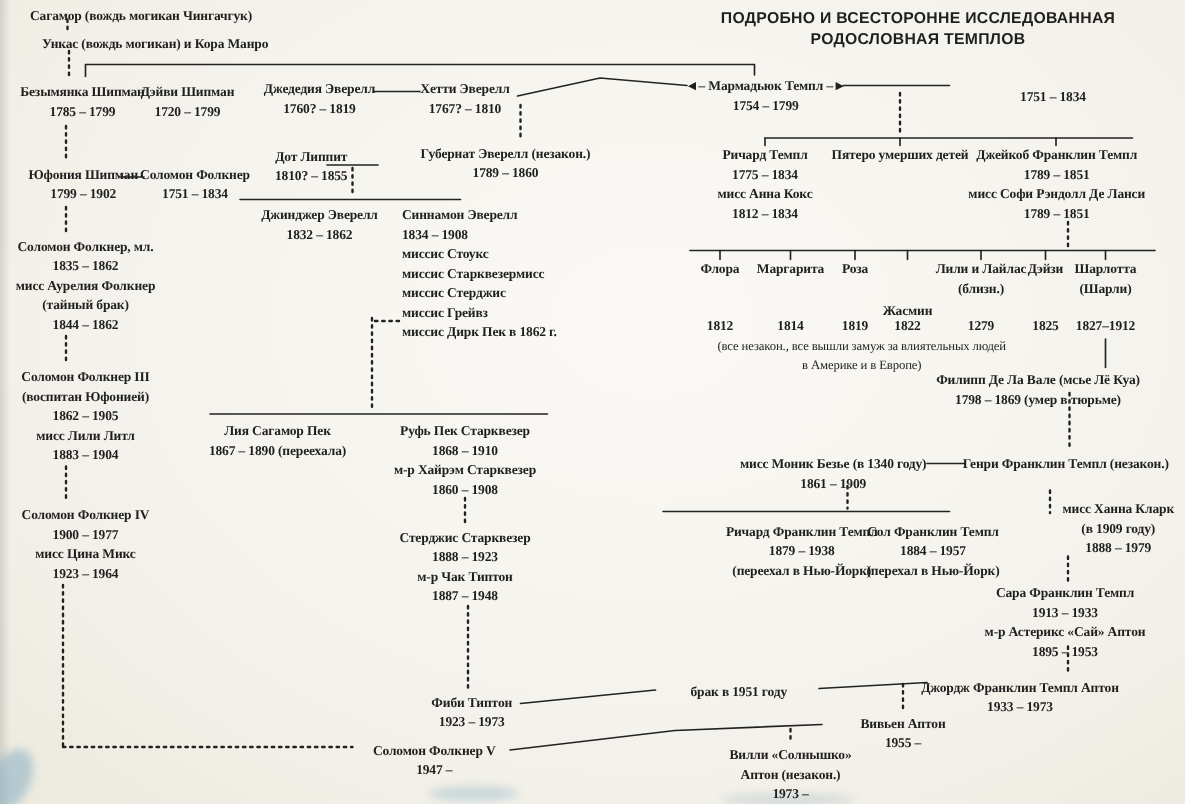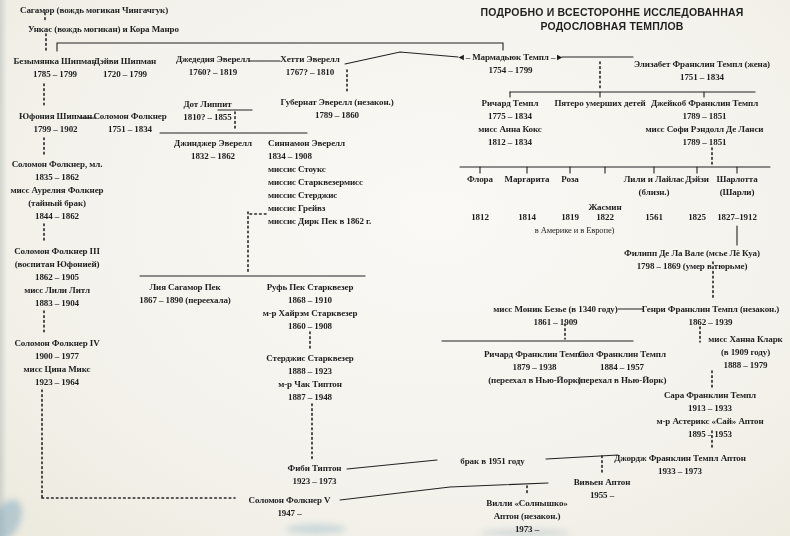--- a/index.html
+++ b/index.html
@@ -179,21 +179,20 @@
       </div>
       <div class="node" style="left: 237px; top: 494px; width: 105px;">
         <div>Соломон Фолкнер V</div>
         <div>1947 –</div>
       </div>
       <div class="node" style="left: 448px; top: 51px; width: 125px;">
         <div>◄– Мармадьюк Темпл –►</div>
         <div>1754 – 1799</div>
       </div>
       <div class="node" style="left: 617px; top: 58px; width: 170px;">
-        <div>Элизабет Франклин Темпл (жена)</div>
         <div>1751 – 1834</div>
       </div>
       <div class="node" style="left: 462px; top: 97px; width: 96px;">
         <div>Ричард Темпл</div>
         <div>1775 – 1834</div>
         <div>мисс Анна Кокс</div>
         <div>1812 – 1834</div>
       </div>
       <div class="node" style="left: 540px; top: 97px; width: 120px;">
         <div>Пятеро умерших детей</div>
@@ -233,42 +232,42 @@
       <div class="node" style="left: 494px; top: 211px; width: 66px;">
         <div>1814</div>
       </div>
       <div class="node" style="left: 550px; top: 211px; width: 40px;">
         <div>1819</div>
       </div>
       <div class="node" style="left: 577px; top: 211px; width: 56px;">
         <div>1822</div>
       </div>
       <div class="node" style="left: 610px; top: 211px; width: 88px;">
-        <div>1561</div>
+        <div>1279</div>
       </div>
       <div class="node" style="left: 677px; top: 211px; width: 40px;">
         <div>1825</div>
       </div>
       <div class="node" style="left: 702px; top: 211px; width: 70px;">
         <div>1827–1912</div>
       </div>
       <div class="node small" style="left: 432px; top: 224px; width: 285px;">
+        <div>(все незакон., все вышли замуж за влиятельных людей</div>
         <div>в Америке и в Европе)</div>
       </div>
       <div class="node" style="left: 598px; top: 247px; width: 188px;">
         <div>Филипп Де Ла Вале (мсье Лё Куа)</div>
         <div>1798 – 1869 (умер в тюрьме)</div>
       </div>
       <div class="node" style="left: 478px; top: 303px; width: 155px;">
         <div>мисс Моник Безье (в 1340 году)</div>
         <div>1861 – 1909</div>
       </div>
       <div class="node" style="left: 633px; top: 303px; width: 155px;">
         <div>Генри Франклин Темпл (незакон.)</div>
-        <div>1862 – 1939</div>
       </div>
       <div class="node" style="left: 703px; top: 333px; width: 85px;">
         <div>мисс Ханна Кларк</div>
         <div>(в 1909 году)</div>
         <div>1888 – 1979</div>
       </div>
       <div class="node" style="left: 472px; top: 348px; width: 125px;">
         <div>Ричард Франклин Темпл</div>
         <div>1879 – 1938</div>
         <div>(переехал в Нью-Йорк)</div>

